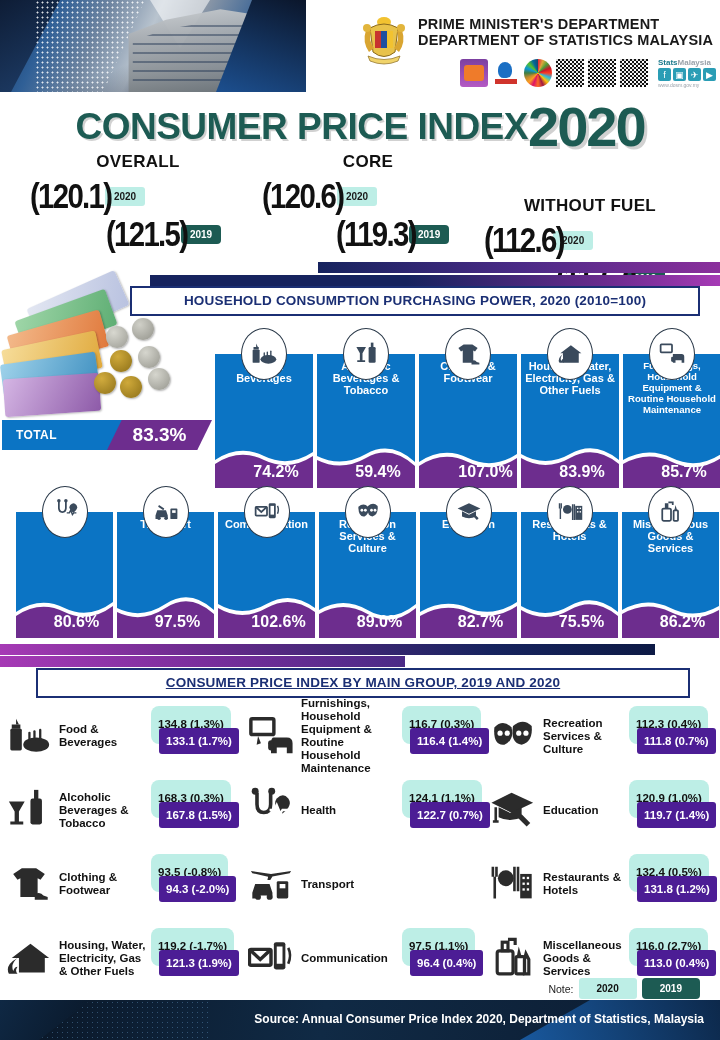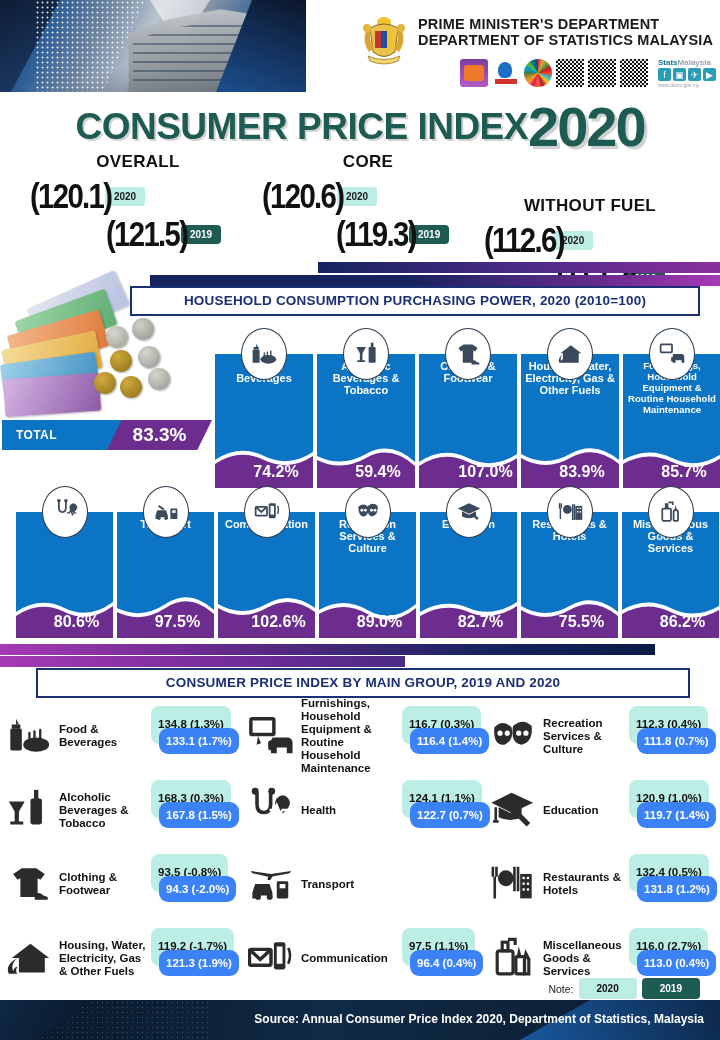--- a/index.html
+++ b/index.html
@@ -111,22 +111,22 @@
 
   
   .mg-col { position:absolute; }
   .mg-item { position:absolute; display:flex; align-items:center; }
   .mg-ico { width:54px; height:54px; display:flex; align-items:center; justify-content:center; flex:none; }
   .mg-ico svg { width:46px; height:46px; fill:#2b2b2b; }
   .mg-name { font-size:11.5px; font-weight:bold; color:#111; line-height:13px; margin-left:3px; }
   .chips { position:relative; width:82px; height:60px; flex:none; }
   .chip-a { position:absolute; left:0; top:0; background:#bdeee6; color:#111;
     font-size:11.5px; font-weight:bold; border-radius:8px; padding:12px 7px 14px; white-space:nowrap; }
-  .chip-b { position:absolute; left:8px; top:22px; background:#3b82f6; color:#fff;
-    font-size:11.5px; font-weight:bold; border-radius:9px; padding:7px 7px; white-space:nowrap; }
+  .chip-b { position:absolute; left:8px; top:22px; background:#4c1d95; color:#fff;
+    font-size:11.5px; font-weight:bold; border-radius:3px; padding:7px 7px; white-space:nowrap; }
 
   .note-legend { position:absolute; right:20px; top:978px; display:flex; align-items:center; gap:5px; }
   .note-legend .nl { font-size:10.5px; color:#222; }
   .note-legend .c20 { background:#bdeee6; color:#111; font-size:10px; font-weight:bold; padding:5px 18px; border-radius:3px; }
   .note-legend .c19 { background:#1d5b53; color:#fff; font-size:10px; font-weight:bold; padding:5px 18px; border-radius:4px; }
 
   
   .footer { position:absolute; left:0; top:1000px; width:720px; height:40px;
     background:linear-gradient(100deg,#0a1626 0%,#102a45 45%,#0c1b30 100%); overflow:hidden;text-align:center; }
   .footer .ftri { position:absolute; right:0; top:0; width:200px; height:40px;
@@ -499,21 +499,21 @@
       </svg>
       <div class="pct" style="bottom:7px;">86.2%</div>
     </div>
   </div>
 </div>
 
 <div class="divbar" style="left:0;top:644px;width:655px;background:linear-gradient(to right,#a63ab5 0%,#6b2b8e 30%,#16235e 75%,#0d1a45 100%);"></div>
 <div class="divbar" style="left:0;top:656px;width:405px;background:linear-gradient(to right,#a63ab5,#7a2e9c,#4a2a86);"></div>
 
 <div class="sec-box" style="left:36px;top:668px;width:654px;height:30px;">
-  <span style="line-height:26px;">CONSUMER PRICE INDEX BY MAIN GROUP, 2019 AND 2020</span>
+  <span style="line-height:26px;text-decoration:underline;">CONSUMER PRICE INDEX BY MAIN GROUP, 2019 AND 2020</span>
 </div>
 
 <div class="mg-col" style="left:2px;top:700px;width:240px;">
 
   <div class="mg-item" style="top:0;left:0;width:240px;height:72px;">
     <div class="mg-ico">
       <svg viewBox="0 0 32 32">
           <rect x="3" y="11" width="8" height="15" rx="1"></rect>
           <rect x="4" y="8" width="6" height="3"></rect>
           <path d="M7 4 l2 4 h-2z"></path>

